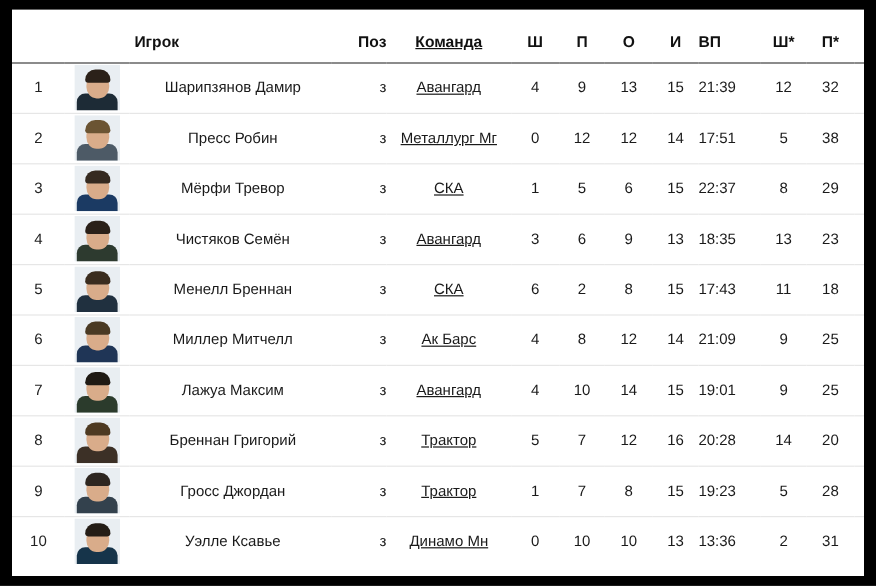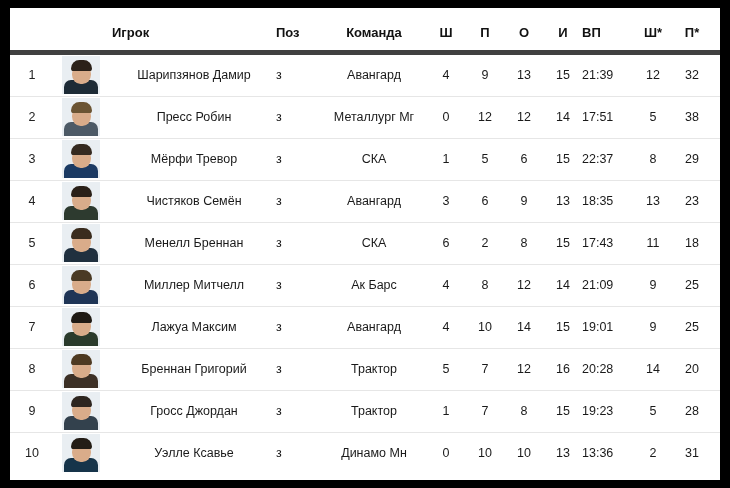--- a/index.html
+++ b/index.html
@@ -35,38 +35,38 @@
     table-layout: fixed;
     font-size: 12.5px;
     color: #1a1a1a;
   }
   table.standings thead th {
     font-size: 13px;
     font-weight: bold;
     color: #111111;
     padding: 0 0 10px 0;
     vertical-align: bottom;
-    border-bottom: 5px solid #404040;
+    border-bottom: 1px solid #404040;
     height: 44px;
     box-sizing: border-box;
   }
   table.standings tbody td {
     border-bottom: 1px solid #e6e6e6;
     height: 41px;
     padding: 0;
     vertical-align: middle;
   }
   table.standings tbody tr:last-child td {
     border-bottom: none;
   }
   .c-rank   { width: 44px;  text-align: center; color: #222; }
   .c-photo  { width: 54px;  text-align: center; }
   .c-name   { width: 168px; text-align: center; padding-left: 4px !important; }
-  .c-pos    { width: 46px;  text-align: left; }
-  .c-team   { width: 104px; text-align: center; }
+  .c-pos    { width: 46px;  text-align: right; }
+  .c-team   { width: 104px; text-align: center; text-decoration: underline; }
   .c-sh     { width: 40px;  text-align: center; }
   .c-p      { width: 38px;  text-align: center; }
   .c-o      { width: 40px;  text-align: center; }
   .c-i      { width: 38px;  text-align: center; }
   .c-vp     { width: 52px;  text-align: left; }
   .c-shs    { width: 38px;  text-align: center; }
   .c-ps     { width: 40px;  text-align: center; }
   .c-os     { width: 40px;  text-align: center; font-weight: bold; }
 
   thead .c-name { text-align: left; padding-left: 4px; }

